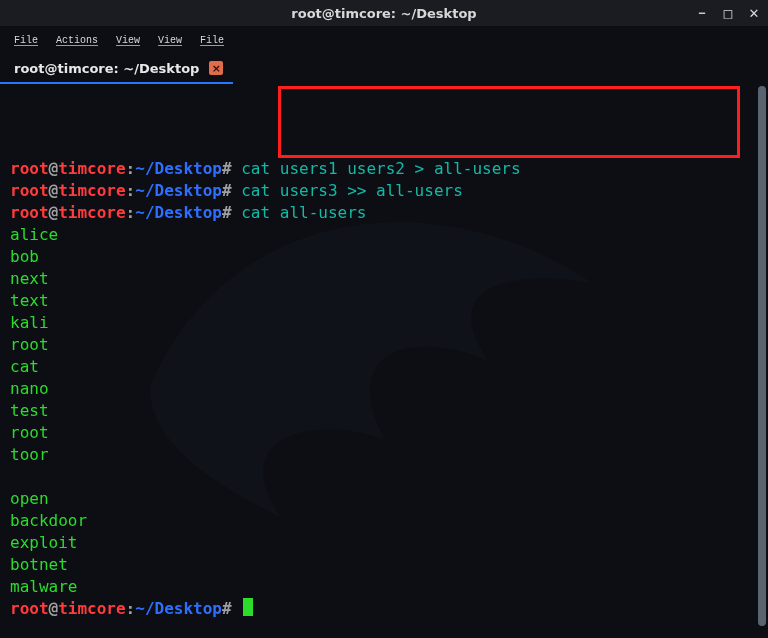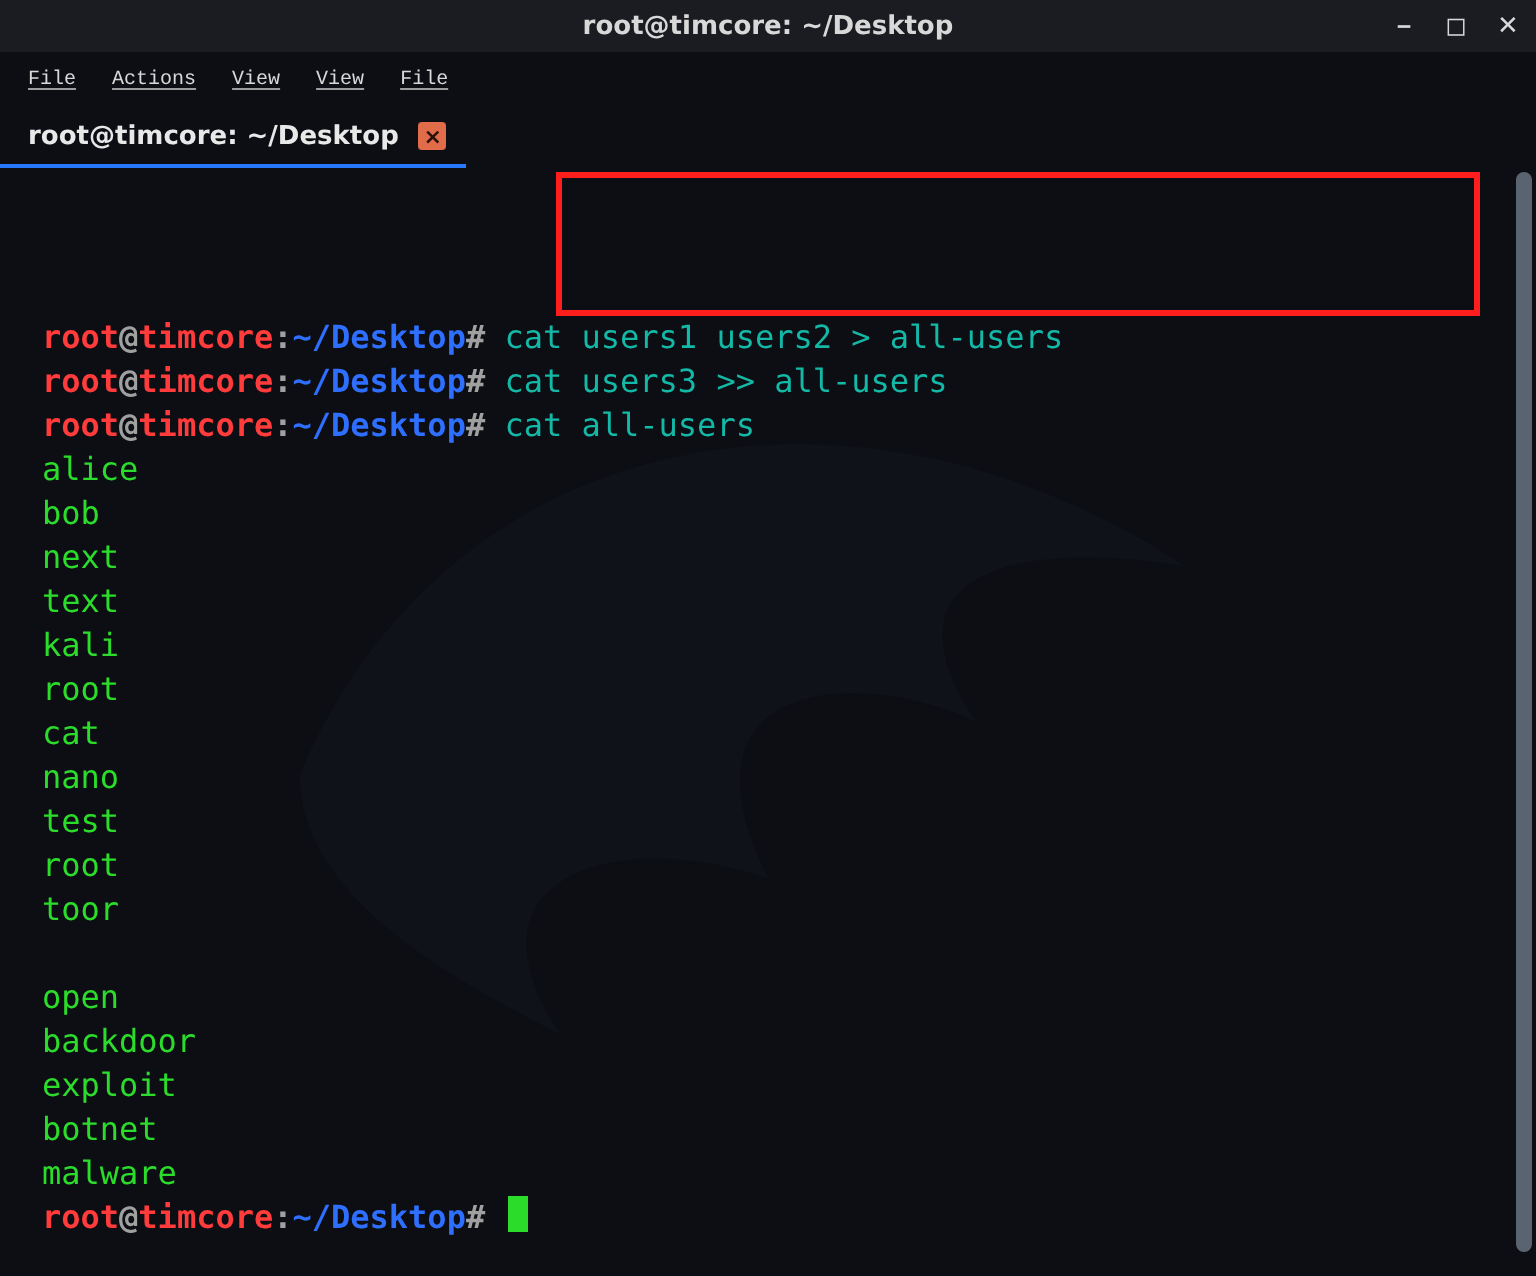--- a/index.html
+++ b/index.html
@@ -70,21 +70,21 @@
     .tab-close {
       width: 14px; height: 14px;
       background: #e06c4a;
       border-radius: 2px;
       display:inline-flex; align-items:center; justify-content:center;
       color:#2a1008; font-size:11px; font-weight:bold;
       cursor:pointer;
     }
     .terminal {
       position: relative;
-      padding: 8px 10px 8px 21px;
+      padding: 8px 10px 8px 10px;
       line-height: 22px;
       white-space: pre;
       color: #33ff33;
       height: calc(100% - 26px - 28px - 30px);
     }
     .terminal-inner { position: relative; z-index: 2; }
     .prompt-line { display:flex; }
     .prompt .user { color: #ff3b3b; font-weight: bold; }
     .prompt .at   { color: #a0a0a0; font-weight: bold;}
     .prompt .host { color: #ff3b3b; font-weight: bold;}

